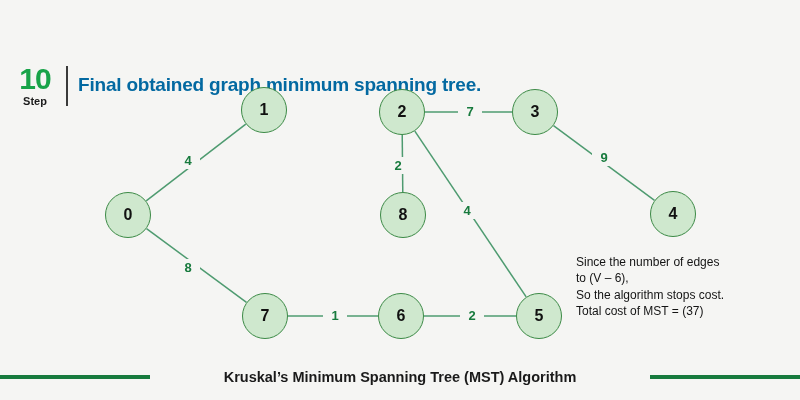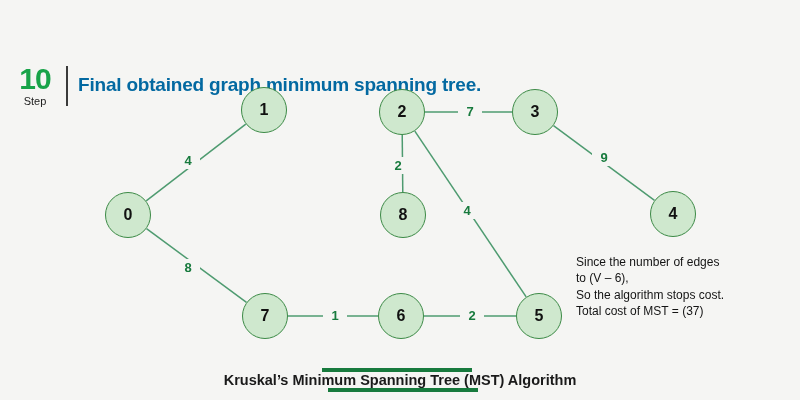--- a/index.html
+++ b/index.html
@@ -13,21 +13,21 @@
   #root{position:relative;width:800px;height:400px;}
 
   
   .header{position:absolute;left:0;top:0;width:800px;height:72px;margin-top:48px;}
   .step-badge{position:absolute;left:10px;top:16px;width:50px;text-align:center;}
   .step-num{
     font-size:30px;font-weight:bold;color:#18a349;
     line-height:30px;letter-spacing:-1px;display:block;
   }
   .step-word{
-    font-size:11px;font-weight:normal;color:#1c1c1c;
+    font-size:11px;font-weight:bold;color:#1c1c1c;
     line-height:13px;display:block;margin-top:1px;
   }
   .head-divider{position:absolute;left:66px;top:18px;width:2px;height:40px;background:#3a3a3a;}
   .head-title{
     position:absolute;left:78px;top:26px;
     font-size:19px;font-weight:bold;color:#0369a1;
     letter-spacing:-0.2px;white-space:nowrap;
   }
 
   
@@ -49,21 +49,21 @@
 
   
   .note{
     position:absolute;left:576px;top:254px;width:215px;
     font-size:12px;line-height:16.4px;color:#141414;
   }
   .note div{white-space:nowrap;}
 
   
   .footer{position:absolute;left:0;top:362px;width:800px;height:30px;
-    display:flex;align-items:center;justify-content:flex-end;flex-direction:column;}
+    display:flex;align-items:center;justify-content:space-between;}
   .rule{height:4px;background:#177a3d;width:150px;}
   .rule.left{margin-right:6px;}
   .rule.right{margin-left:6px;}
   .footer-text{
     font-size:14.5px;font-weight:bold;color:#1a1a1a;white-space:nowrap;
   }
 </style>
 </head>
 <body>
 

